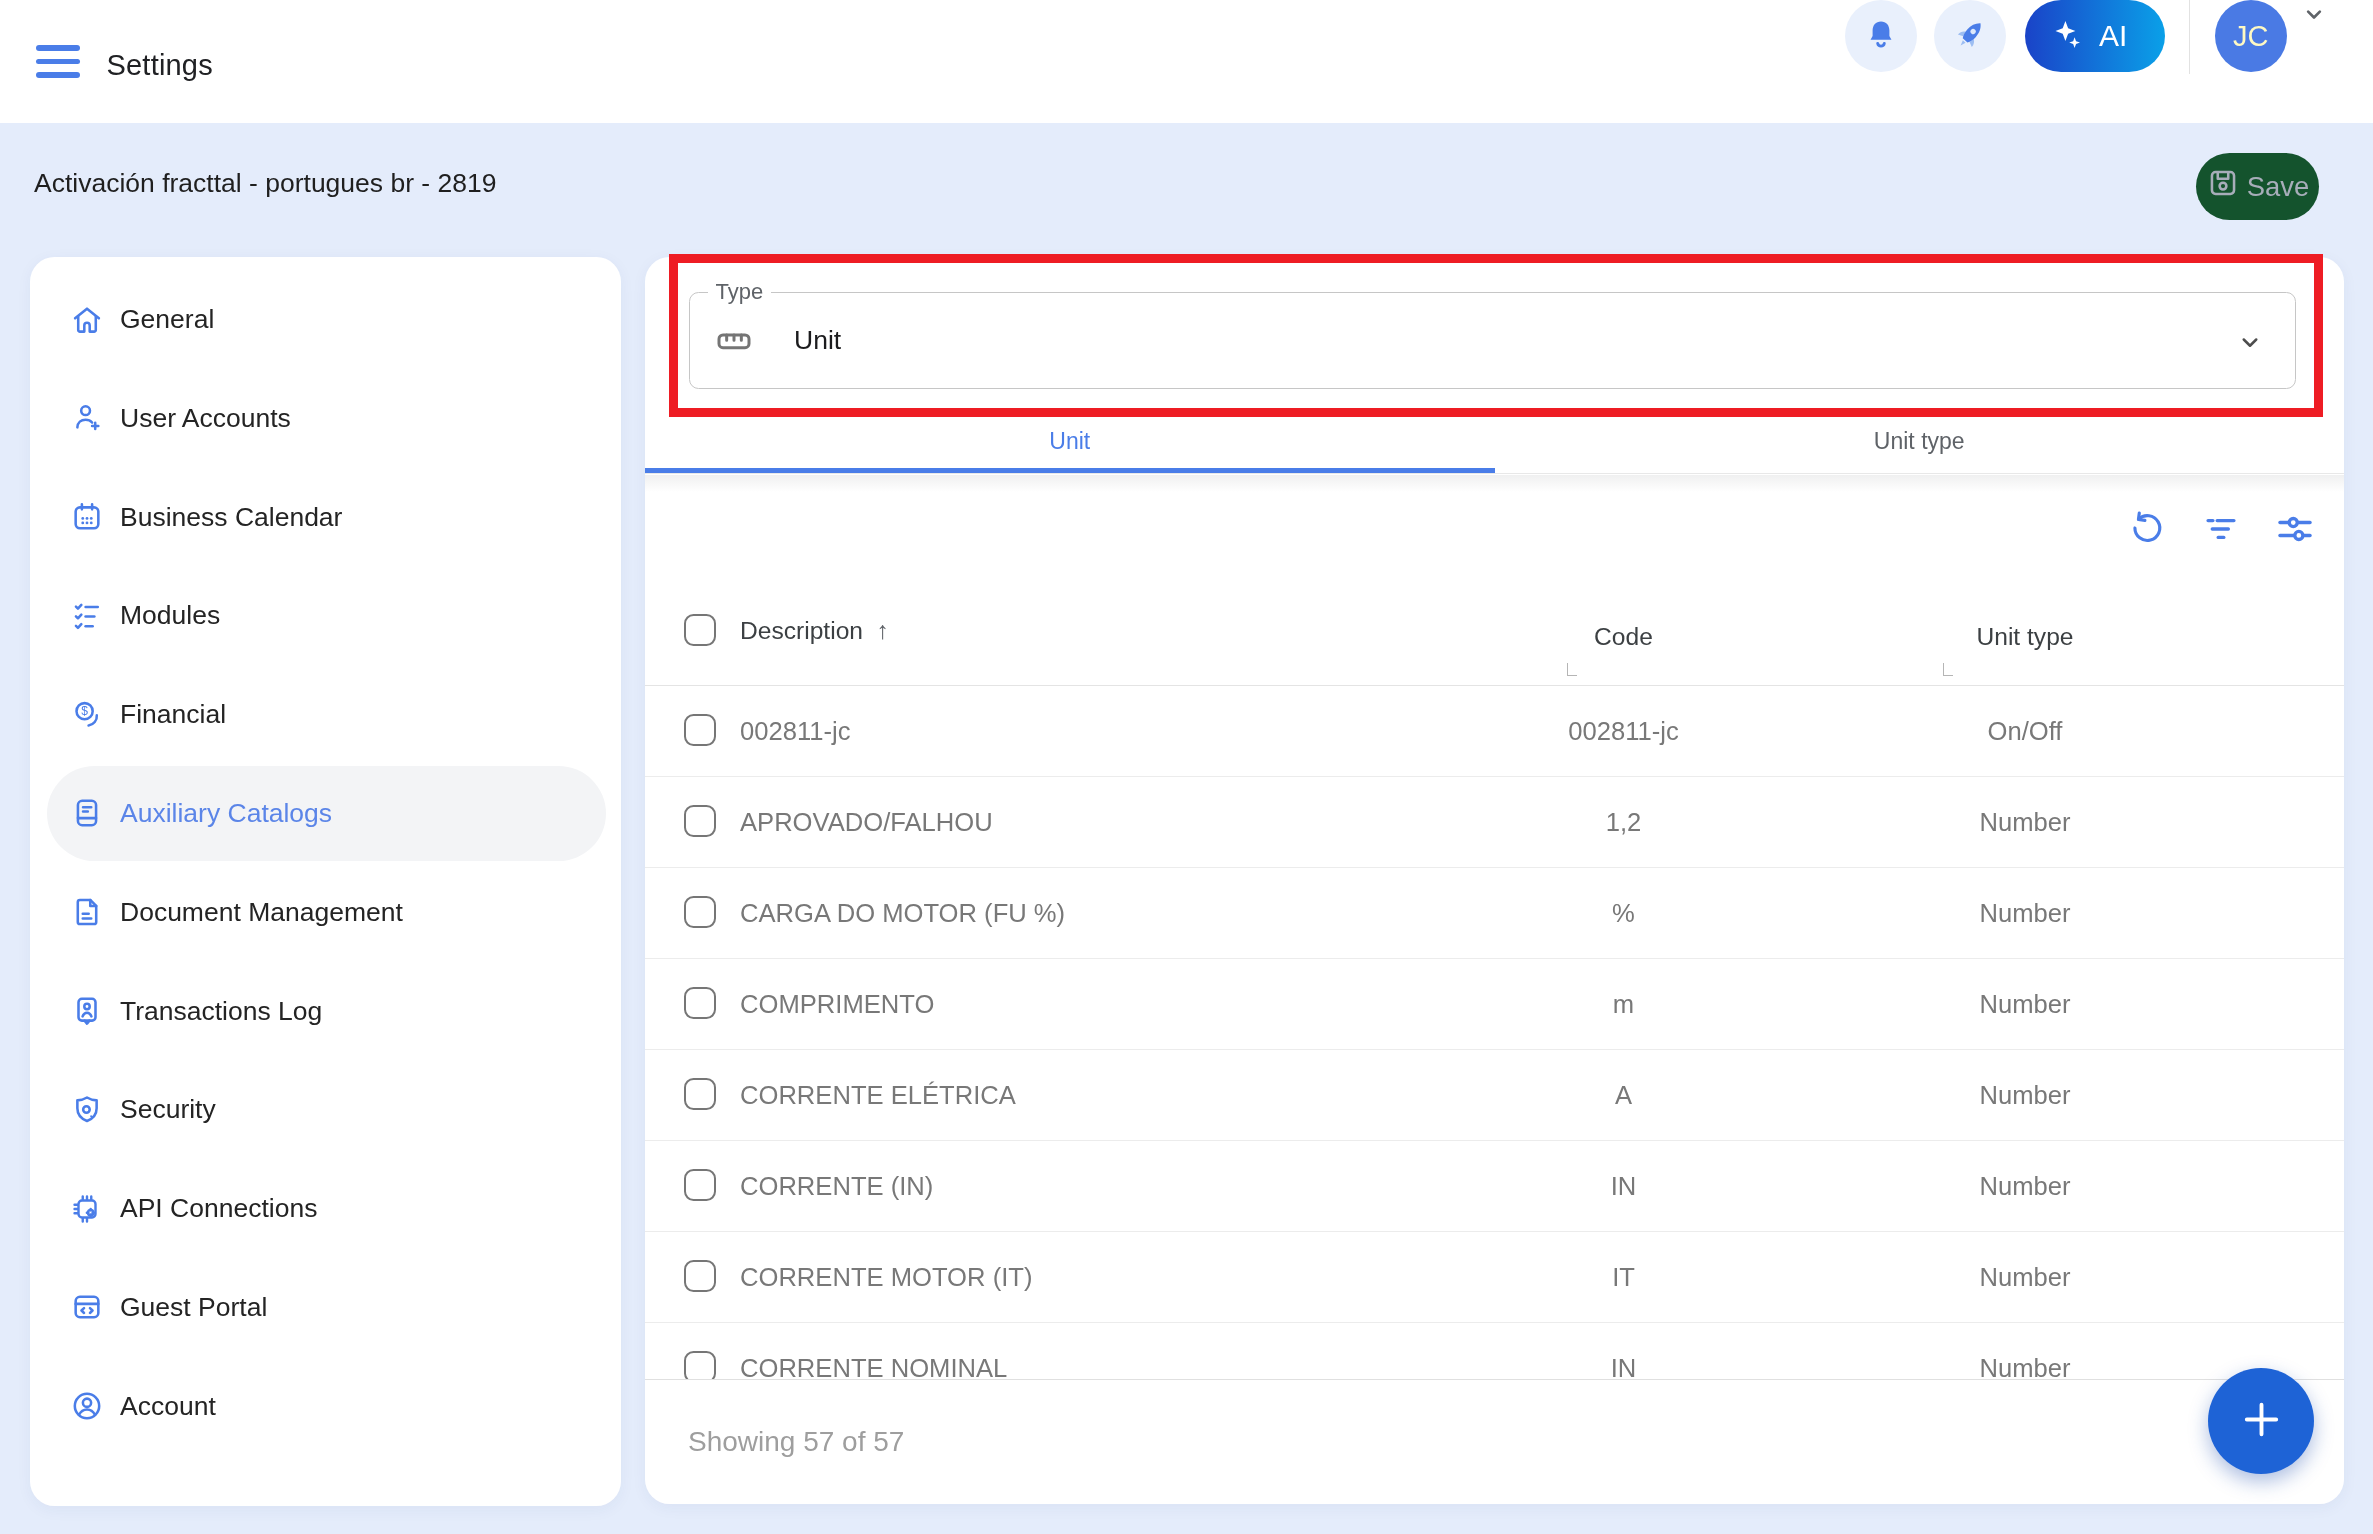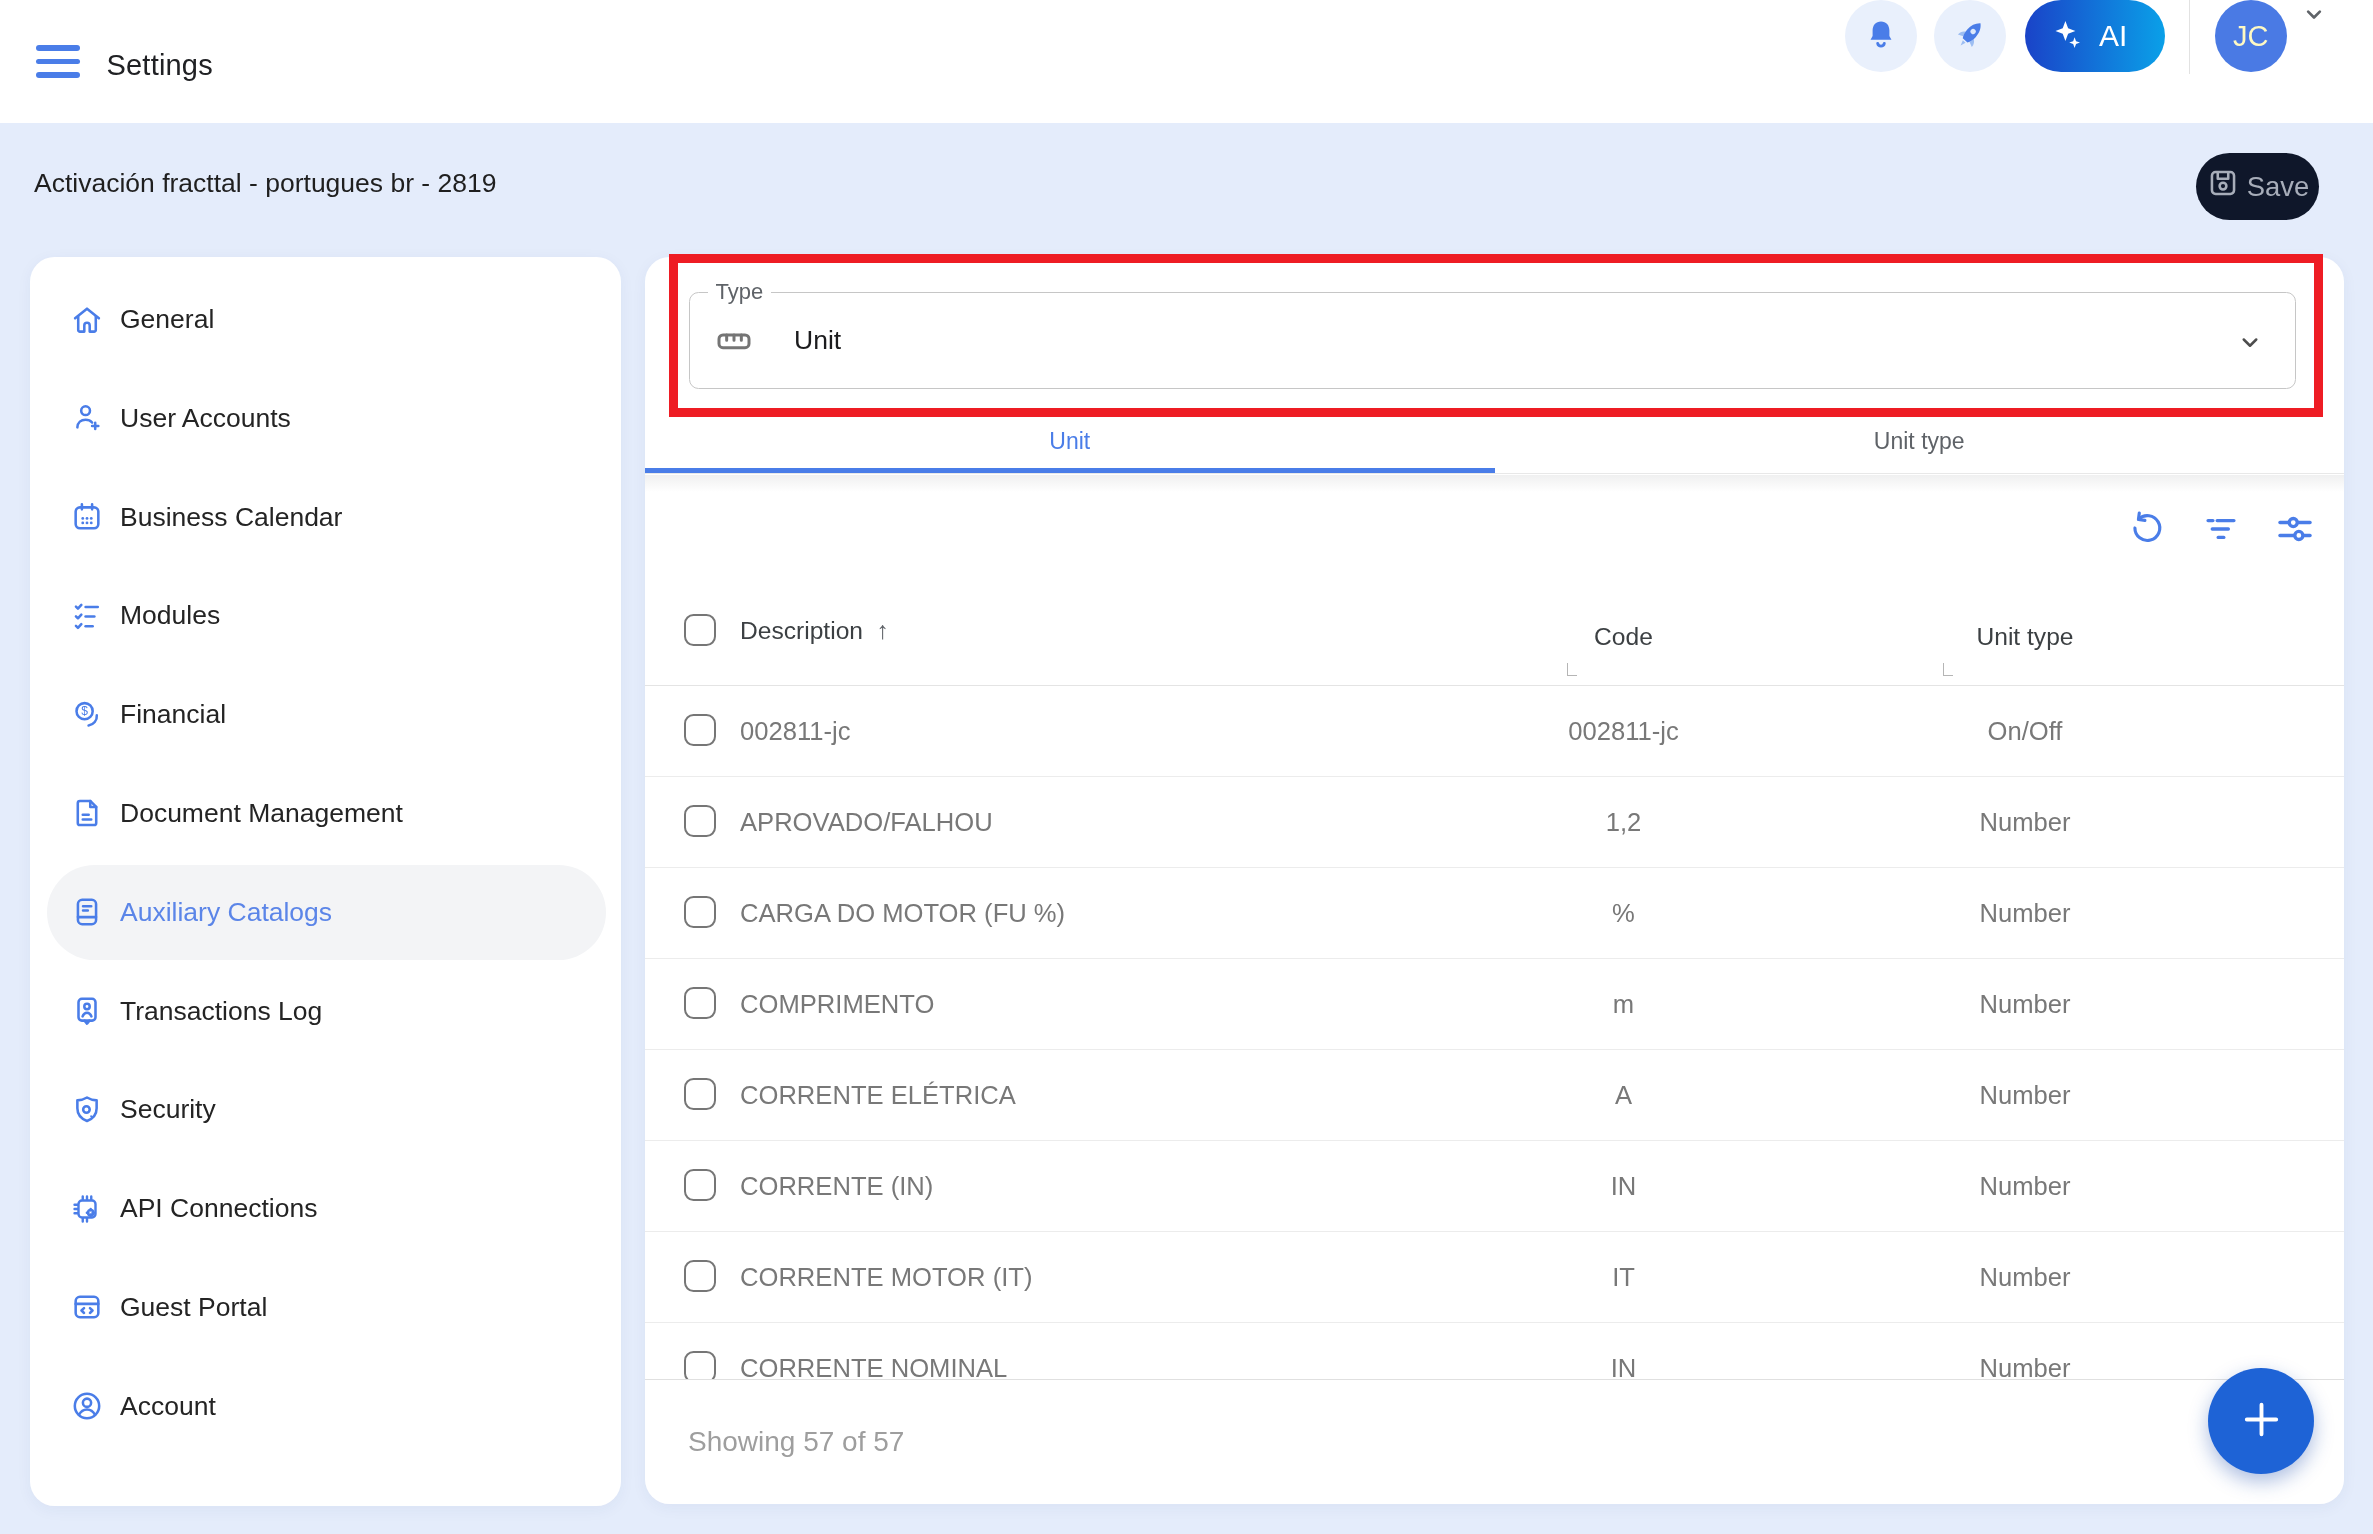--- a/index.html
+++ b/index.html
@@ -35,21 +35,21 @@
   .avatar {
     width:72px; height:72px; border-radius:50%; background:#4a7ae4;
     display:flex; align-items:center; justify-content:center;
     color:#fef9c3; font-size:29px; cursor:pointer;
   }
   .avatar-chevron { margin-left:13.2px; cursor:pointer; display:flex; }
   
   .page-title { position:absolute; left:34px; top:168px; font-size:26.5px; color:#1f1f1f; }
   .save-btn {
     position:absolute; left:2196px; top:153px; width:123px; height:67px;
-    border:none; border-radius:38px; background:#0f172a;
+    border:none; border-radius:38px; background:#14532d;
     display:flex; align-items:center; justify-content:center; gap:7px;
     color:#a7adb9; font-size:27.4px; cursor:default;
   }
   
   .sidebar {
     position:absolute; left:30px; top:257px; width:591px; height:1249px;
     background:#ffffff; border-radius:24.6px; box-shadow:0 3.8px 15px rgba(35,60,120,.05);
     padding-top:15px; overflow:hidden;
   }
   .side-item {
@@ -254,39 +254,39 @@
   <div class="side-item">
     <span class="side-icon">
         <svg viewBox="0 0 24 24" fill="none" stroke="#4a7de8" stroke-width="1.8" stroke-linecap="round">
           <circle cx="10.3" cy="9.3" r="5.7"></circle>
           <text x="10.3" y="12.2" font-size="8.5" text-anchor="middle" fill="#4a7de8" stroke="none" font-family="'Liberation Sans',sans-serif">$</text>
           <path d="M18.9 12.2a6.6 6.6 0 0 1-5.8 7.2"></path>
         </svg>
       </span>
     <span class="side-label">Financial</span>
   </div>
+  <div class="side-item active">
+    <span class="side-icon">
+        <svg viewBox="0 0 24 24" fill="none" stroke="#4a7de8" stroke-width="1.8" stroke-linecap="round" stroke-linejoin="round">
+          <rect x="5.6" y="3.4" width="12.8" height="17.2" rx="3"></rect>
+          <path d="M9.2 8h5.8M9.2 11h3.4"></path>
+          <path d="M5.6 15.6h12.8"></path>
+        </svg>
+      </span>
+    <span class="side-label">Auxiliary Catalogs</span>
+  </div>
   <div class="side-item">
     <span class="side-icon">
         <svg viewBox="0 0 24 24" fill="none" stroke="#4a7de8" stroke-width="1.8" stroke-linecap="round" stroke-linejoin="round">
           <path d="M7 3.5h7.3l4.2 4.2V19a1.5 1.5 0 0 1-1.5 1.5H7A1.5 1.5 0 0 1 5.5 19V5A1.5 1.5 0 0 1 7 3.5z"></path>
           <path d="M14.3 3.5v4.2h4.2"></path>
           <path d="M9 13.2h4.2M9 16.6h6"></path>
         </svg>
       </span>
     <span class="side-label">Document Management</span>
-  </div>
-  <div class="side-item active">
-    <span class="side-icon">
-        <svg viewBox="0 0 24 24" fill="none" stroke="#4a7de8" stroke-width="1.8" stroke-linecap="round" stroke-linejoin="round">
-          <rect x="5.6" y="3.4" width="12.8" height="17.2" rx="3"></rect>
-          <path d="M9.2 8h5.8M9.2 11h3.4"></path>
-          <path d="M5.6 15.6h12.8"></path>
-        </svg>
-      </span>
-    <span class="side-label">Auxiliary Catalogs</span>
   </div>
   <div class="side-item">
     <span class="side-icon">
         <svg viewBox="0 0 24 24" fill="none" stroke="#4a7de8" stroke-width="1.8" stroke-linecap="round" stroke-linejoin="round">
           <rect x="6" y="3.4" width="12" height="15.4" rx="2.4"></rect>
           <circle cx="12" cy="8.8" r="1.9"></circle>
           <path d="M8.9 15.8c.6-1.7 1.7-2.6 3.1-2.6s2.5.9 3.1 2.6"></path>
           <path d="M10.3 18.8l1.7 2.1 1.7-2.1"></path>
         </svg>
       </span>

